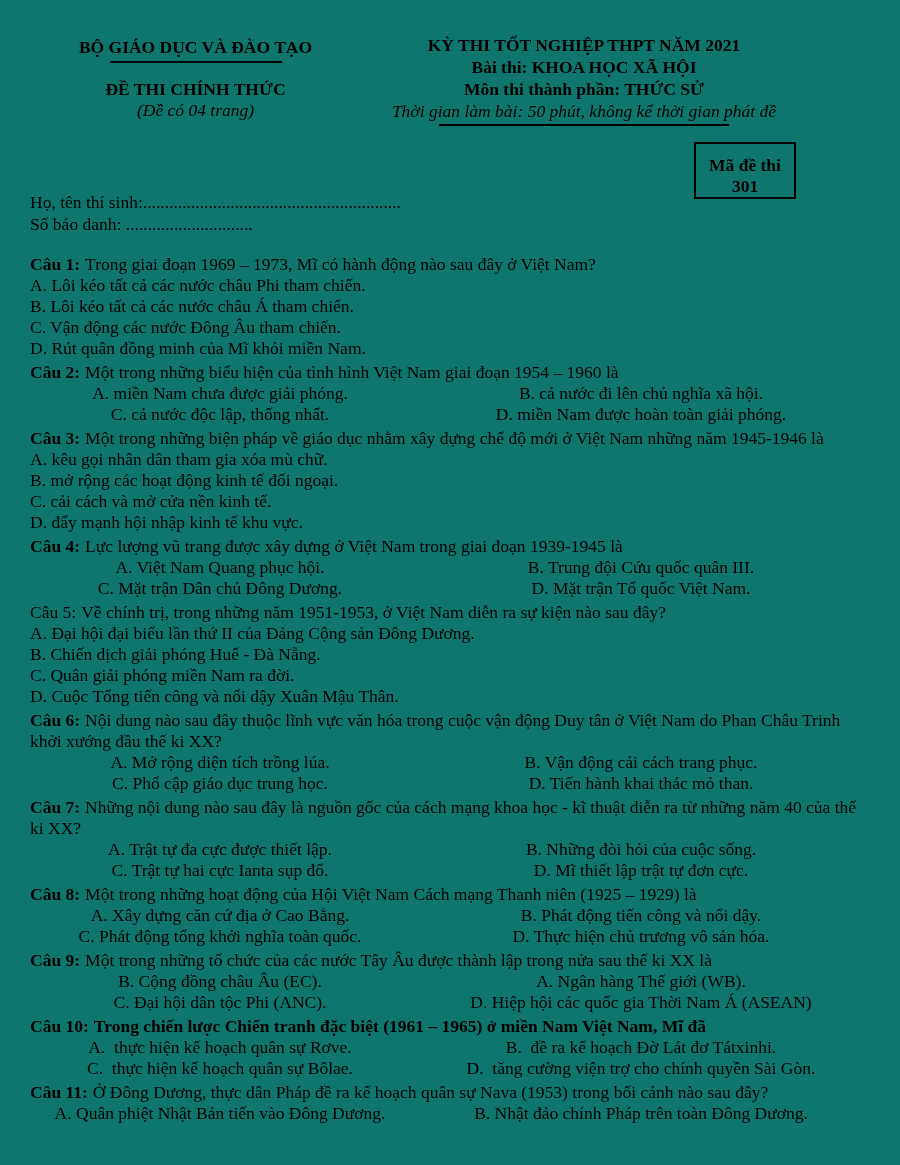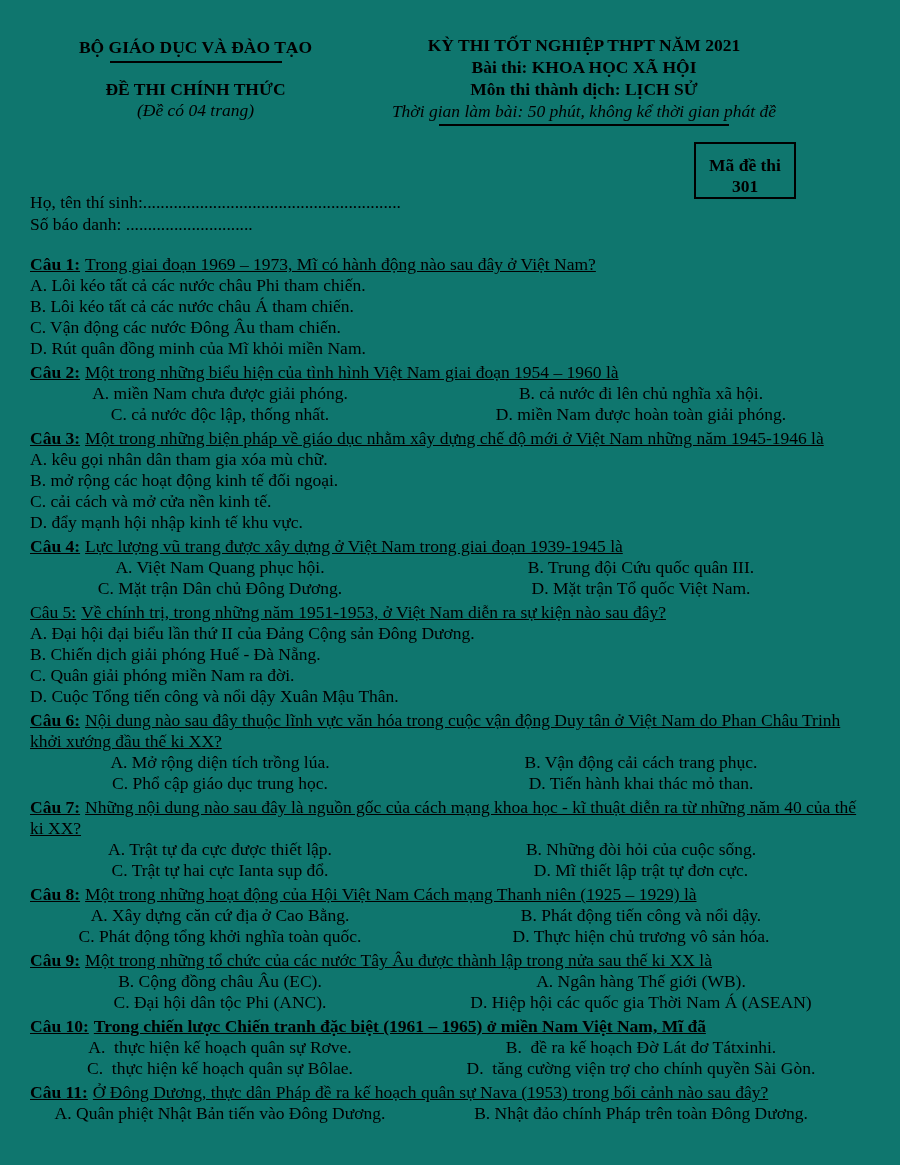--- a/index.html
+++ b/index.html
@@ -47,21 +47,21 @@
   .candidate {
     position: absolute; left: 30px; top: 191px; line-height: 22px;
   }
 
   
   .questions {
     position: absolute; left: 30px; top: 254px; width: 842px;
     line-height: 21px;
   }
   .question { margin: 0 0 3px 0; }
-  .question p { margin: 0; text-decoration: underline; }
+  .question p { margin: 0; }
   .q-label { font-weight: bold; margin-right: 5px; }
   .q-label.plain { font-weight: normal; }
   .q-text.bold { font-weight: bold; }
   .opts.cols-1 .opt { display: block; }
   .opts.cols-2 {
     display: grid;
     grid-template-columns: 380px 1fr;
     text-align: center;
   }
   .opt { white-space: pre-wrap; }
@@ -74,21 +74,21 @@
   <div class="hdr-left">
     <div class="ministry">BỘ GIÁO DỤC VÀ ĐÀO TẠO</div>
     <div class="rule-left"></div>
     <div class="official">ĐỀ THI CHÍNH THỨC</div>
     <div class="pages-note">(Đề có 04 trang)</div>
   </div>
 
   <div class="hdr-right">
     <div class="l1">KỲ THI TỐT NGHIỆP THPT NĂM 2021</div>
     <div class="l2">Bài thi: KHOA HỌC XÃ HỘI</div>
-    <div class="l3">Môn thi thành dịch: LỊCH SỬ</div>
+    <div class="l3">Môn thi thành phần: THỨC SỬ</div>
     <div class="l4">Thời gian làm bài: 50 phút, không kể thời gian phát đề</div>
     <div class="rule-right"></div>
   </div>
 
   <div class="code-box">
     <div>Mã đề thi</div>
     <div>301</div>
   </div>
 
   <div class="candidate">

